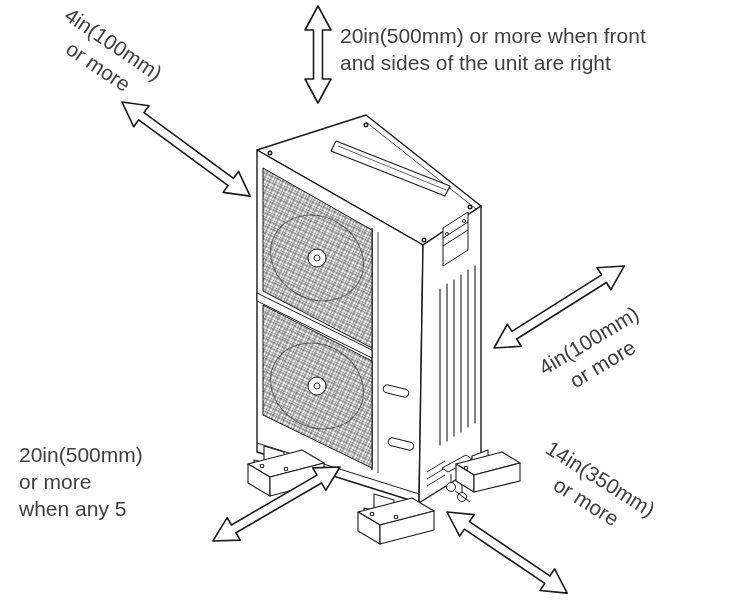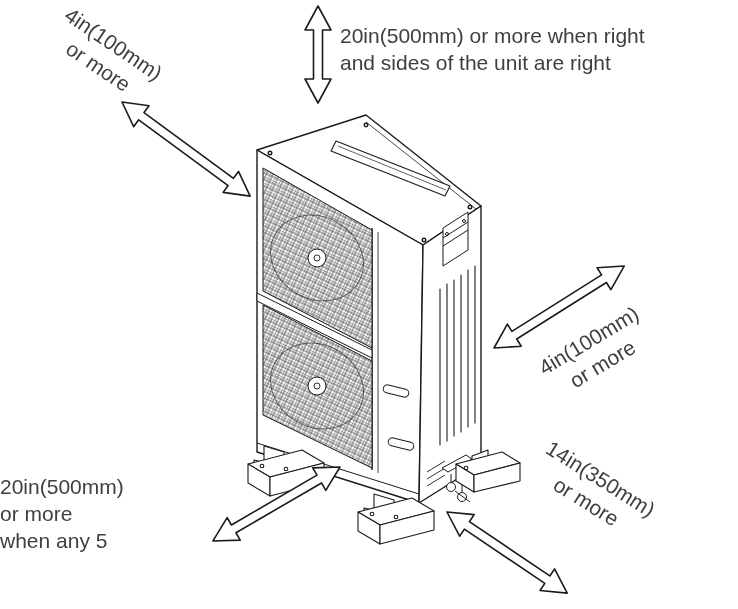--- a/index.html
+++ b/index.html
@@ -16,21 +16,21 @@
     position:absolute;
     font-size:21px;
     line-height:27px;
     color: var(--text, #3f3f3f);
     white-space:nowrap;
   }
   .label div { white-space:nowrap; }
   .label-top        { left:340px; top:22px;  }
   .label-top-left   { left:26px;  top:28px;  width:160px; text-align:center; transform:rotate(34deg); transform-origin:center; }
   .label-right      { left:508px; top:325px; width:175px; text-align:center; transform:rotate(-31deg); transform-origin:center; }
-  .label-bottom-left{ left:0;   top:441px;margin-top:32px; }
+  .label-bottom-left{ left:19px;   top:441px; }
   .label-bottom-right{ left:506px; top:463px; width:175px; text-align:center; transform:rotate(32deg); transform-origin:center; }
   .unit { stroke: var(--line, #1b1b1b); }
   .arrow { stroke: var(--line, #1b1b1b); fill:#ffffff; }
 </style>
 </head>
 <body style="--line: #1b1b1b; --text: #3f3f3f; --background: #ffffff;">
 
 <div class="canvas">
 
   <svg width="738" height="609" viewBox="0 0 738 609">
@@ -148,21 +148,21 @@
     <g stroke-width="1.6" stroke-linejoin="round">
       <path class="arrow" transform="translate(318,6) rotate(90)" d="M0 0L24 -13L24 -4.5L73 -4.5L73 -13L97 0L73 13L73 4.5L24 4.5L24 13Z"></path>
       <path class="arrow" transform="translate(122,102) rotate(36.3)" d="M0 0L24 -13L24 -4.5L135 -4.5L135 -13L159 0L135 13L135 4.5L24 4.5L24 13Z"></path>
       <path class="arrow" transform="translate(494,348) rotate(-32.2)" d="M0 0L24 -13L24 -4.5L130 -4.5L130 -13L154 0L130 13L130 4.5L24 4.5L24 13Z"></path>
       <path class="arrow" transform="translate(340,467) rotate(149.8)" d="M0 0L24 -13L24 -4.5L123 -4.5L123 -13L147 0L123 13L123 4.5L24 4.5L24 13Z"></path>
       <path class="arrow" transform="translate(447,512) rotate(34)" d="M0 0L24 -13L24 -4.5L121 -4.5L121 -13L145 0L121 13L121 4.5L24 4.5L24 13Z"></path>
     </g>
   </svg>
 
   <div class="label label-top">
-    <div>20in(500mm) or more when right</div>
+    <div>20in(500mm) or more when front</div>
     <div>and sides of the unit are right</div>
   </div>
 
   <div class="label label-top-left">
     <div>4in(100mm)</div>
     <div>or more</div>
   </div>
 
   <div class="label label-right">
     <div>4in(100mm)</div>

